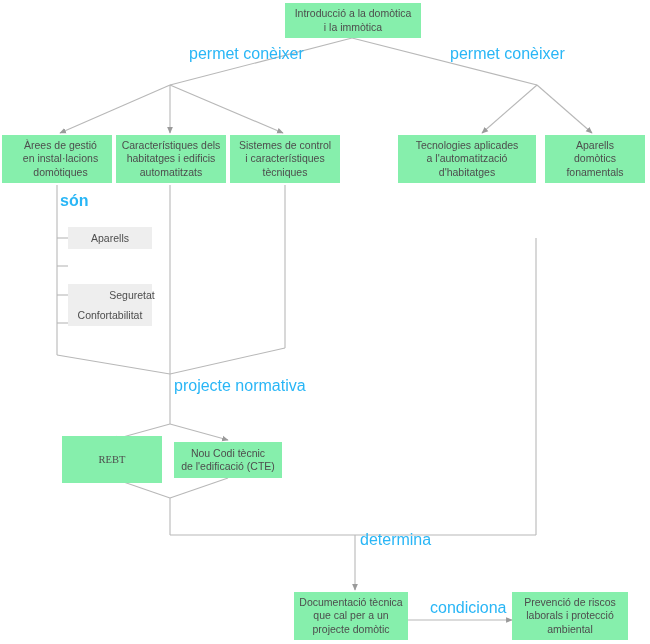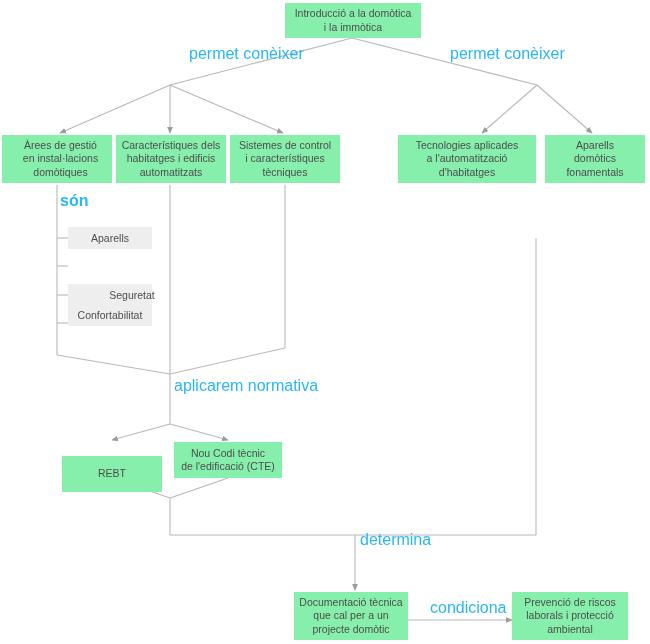--- a/index.html
+++ b/index.html
@@ -115,31 +115,31 @@
 a l'automatització
 d'habitatges</div>
   <div class="node" style="left:545px;top:135px;width:100px;height:48px;">Aparells
 domòtics
 fonamentals</div>
 
   <div class="list-item" style="left:68px;top:227px;width:84px;height:22px;">Aparells</div>
   <div class="list-item" style="left:68px;top:256px;width:84px;height:22px;margin-top:48px;">Confortabilitat</div>
   <div class="list-item" style="left:68px;top:284px;width:84px;height:22px;padding-left:44px;">Seguretat</div>
 
-  <div class="node" style="left:62px;top:456px;width:100px;height:36px;">REBT</div>
+  <div class="node" style="left:62px;top:436px;width:100px;height:47px;font-family:Liberation Serif, serif;">REBT</div>
   <div class="node" style="left:174px;top:442px;width:108px;height:36px;text-align:center;">Nou Codi tècnic
 de l'edificació (CTE)</div>
 
   <div class="node" style="left:512px;top:592px;width:116px;height:48px;">Prevenció de riscos
 laborals i protecció
 ambiental</div>
   <div class="node" style="left:294px;top:592px;width:114px;height:48px;">Documentació tècnica
 que cal per a un
 projecte domòtic</div>
 
   <div class="edge-label" style="left:189px;top:47px;">permet conèixer</div>
   <div class="edge-label" style="left:450px;top:47px;">permet conèixer</div>
   <div class="edge-label" style="left:60px;top:194px;font-weight:bold;">són</div>
-  <div class="edge-label" style="left:174px;top:379px;">aplicarem normativa</div>
+  <div class="edge-label" style="left:174px;top:379px;">projecte normativa</div>
   <div class="edge-label" style="left:360px;top:533px;">determina</div>
   <div class="edge-label" style="left:430px;top:601px;">condiciona</div>
 
 </div>
 
 </body></html>

